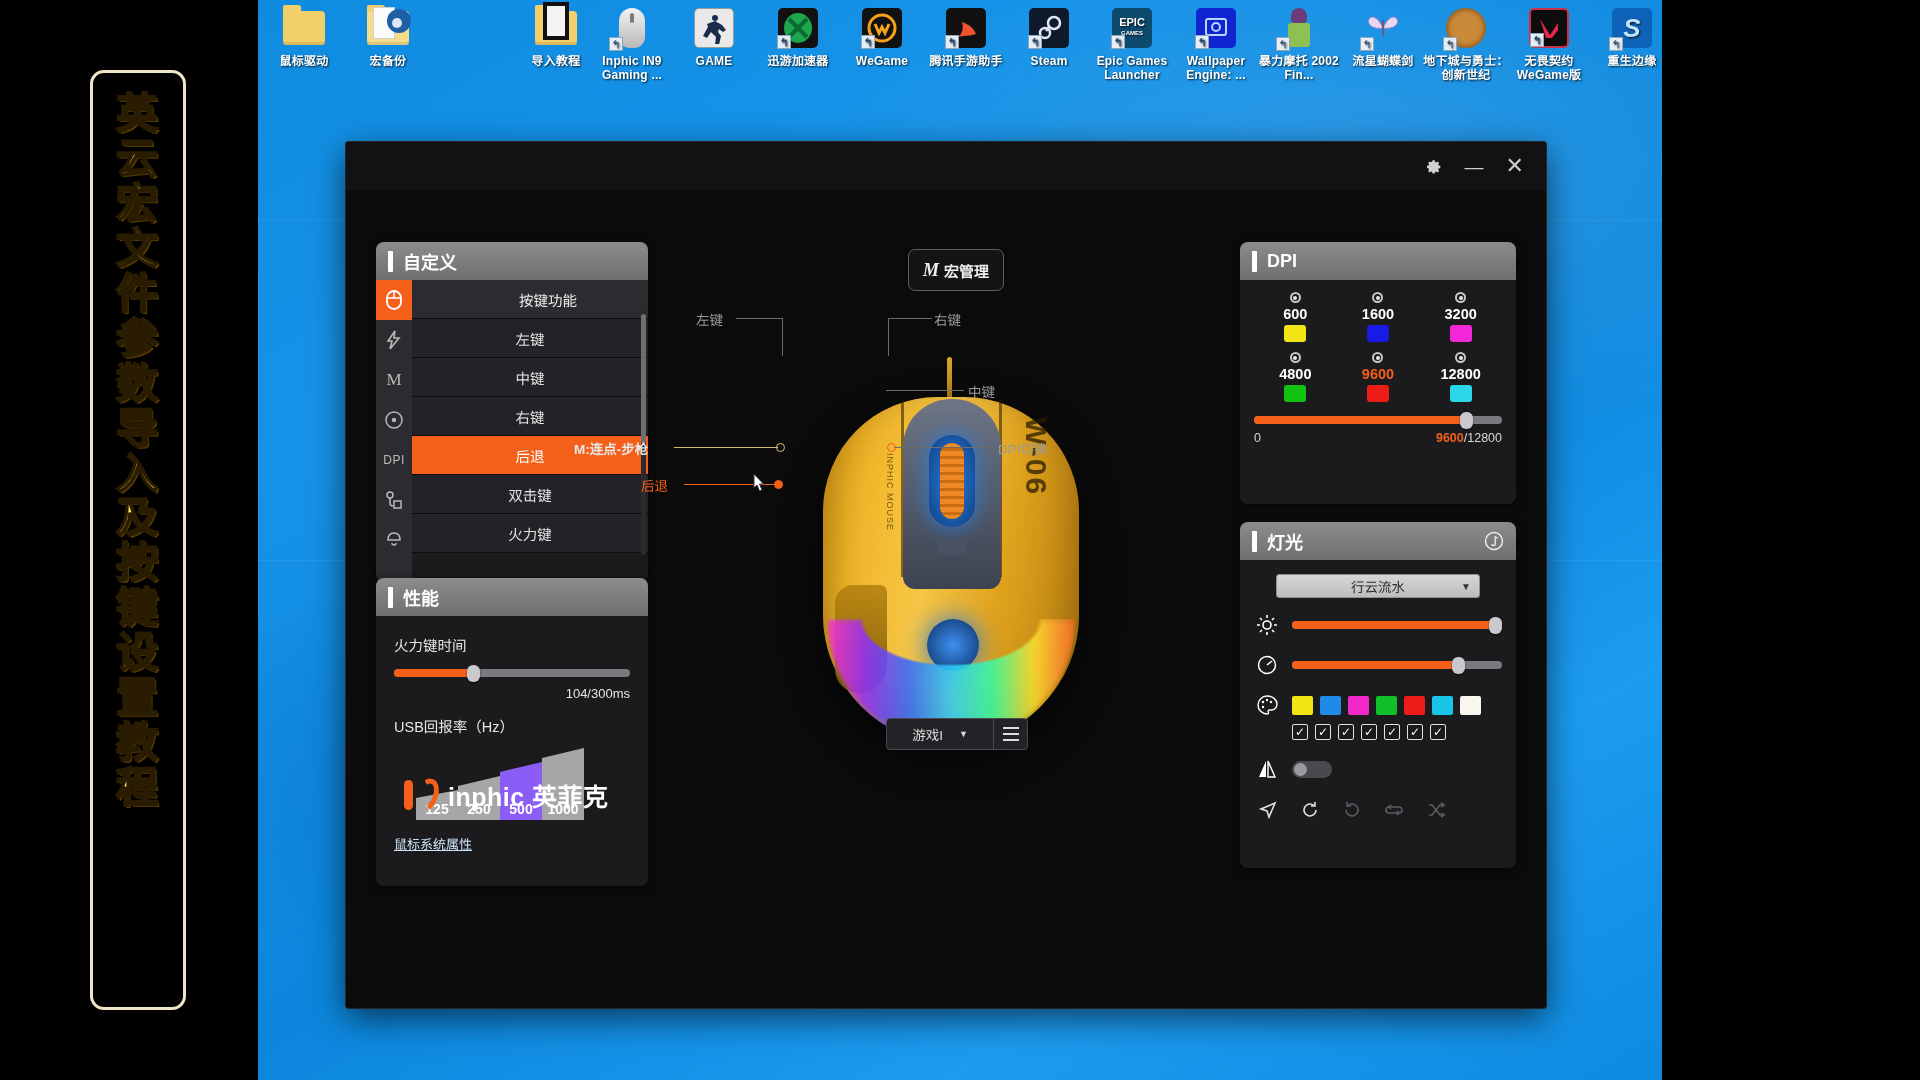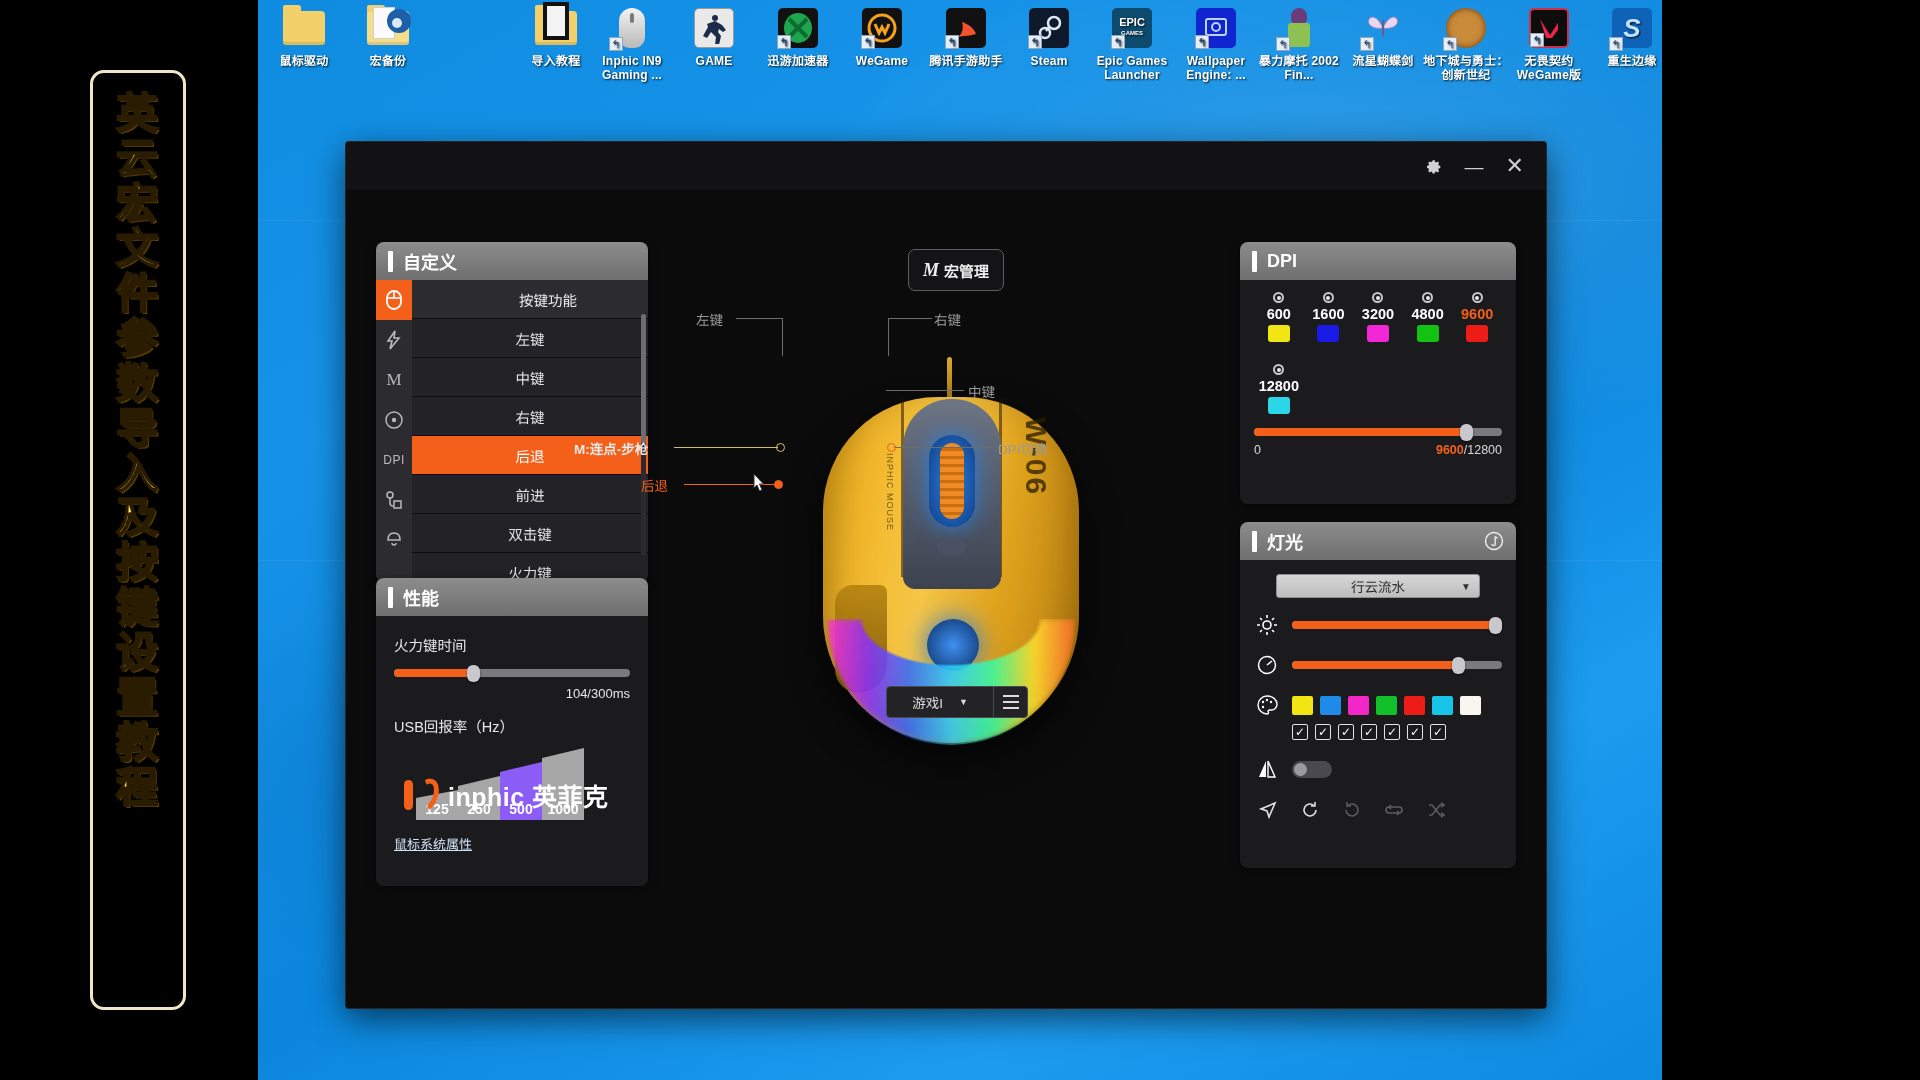--- a/index.html
+++ b/index.html
@@ -157,21 +157,21 @@
   .brand .logo{width:34px;height:34px;position:relative;}
   .brand .txt{color:#fff;font-size:25px;font-weight:700;letter-spacing:.5px;}
   .searchpill{
     position:absolute;left:1352px;top:928px;height:26px;padding:0 12px 0 9px;border-radius:13px;background:#fff;
     display:flex;align-items:center;gap:5px;color:#1a1a1a;font-size:13px;font-weight:600;
   }
 
   
   #p-dpi{left:1240px;top:242px;width:276px;height:262px;}
   .dpi-body{position:absolute;left:0;top:38px;width:100%;height:224px;background:#1b1b1e;padding:12px 14px 0;}
-  .dpi-grid{display:grid;grid-template-columns:repeat(5,1fr);row-gap:22px;}
+  .dpi-grid{display:grid;grid-template-columns:repeat(3,1fr);row-gap:10px;}
   .dpi-cell{display:flex;flex-direction:column;align-items:center;gap:3px;}
   .radio{width:11px;height:11px;border-radius:50%;border:2px solid #c8c8cc;background:#1b1b1e;position:relative;}
   .radio::after{content:"";position:absolute;left:50%;top:50%;transform:translate(-50%,-50%);
                 width:4px;height:4px;border-radius:50%;background:#e9e9ed;}
   .dpi-num{color:#fff;font-size:14.5px;font-weight:700;}
   .dpi-num.on{color:#f4601a;}
   .sw{width:22px;height:17px;border-radius:3px;}
   .dpi-slider{margin-top:14px;}
   .dpi-foot{display:flex;justify-content:space-between;color:#d8d8d8;font-size:12.5px;margin-top:7px;}
   .dpi-foot .cur{color:#f4601a;font-weight:700;}
@@ -451,21 +451,20 @@
               </svg>
           </div>
         </div>
 
         <div class="key-list">
           <div class="key-row header">按键功能</div>
           <div class="key-row">左键</div>
           <div class="key-row">中键</div>
           <div class="key-row">右键</div>
           <div class="key-row sel">后退</div>
-          <div class="key-row">前进</div>
           <div class="key-row">双击键</div>
           <div class="key-row">火力键</div>
           <div class="scroll-track"></div>
           <div class="scroll-thumb"></div>
         </div>
       </div>
     </div>
 
     <div class="panel" id="p-perf" style="left:30px;top:436px;">
       <div class="panel-hd">
@@ -558,21 +557,21 @@
     <div class="cdot" style="left:430px;top:301px;border-color:#d8c36a;"></div>
 
     <div class="callout hot" style="left:295px;top:333px;">后退</div>
     <div class="cline hot" style="left:338px;top:342px;width:92px;"></div>
     <div class="cdot" style="left:428px;top:338px;background:#f4601a;"></div>
 
     <svg class="cursor-ptr" style="left:402px;top:330px;" width="20" height="26" viewBox="0 0 20 26">
       <path d="M6 2v14l3-3 2.5 6 2.5-1-2.5-6h4z" fill="#fff" stroke="#333" stroke-width="1"></path>
     </svg>
 
-    <div class="profile" style="left:540px;top:544px;">
+    <div class="profile" style="left:540px;top:576px;">
       <div class="sel">
         <span>游戏I</span>
         <span style="font-size:9px;">▼</span>
       </div>
       <div class="ham">
           <i></i>
           <i></i>
           <i></i>
         </div>
     </div>

